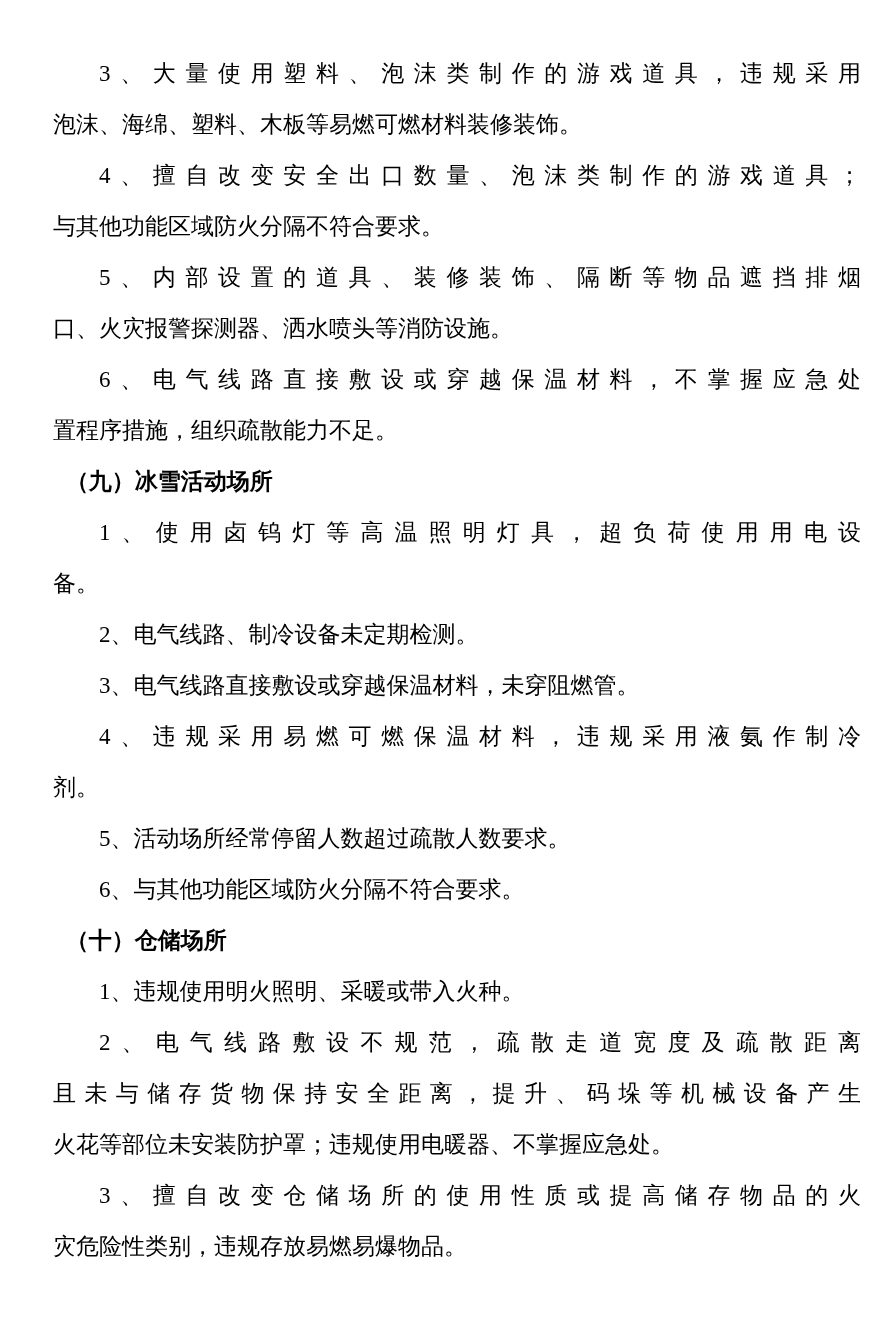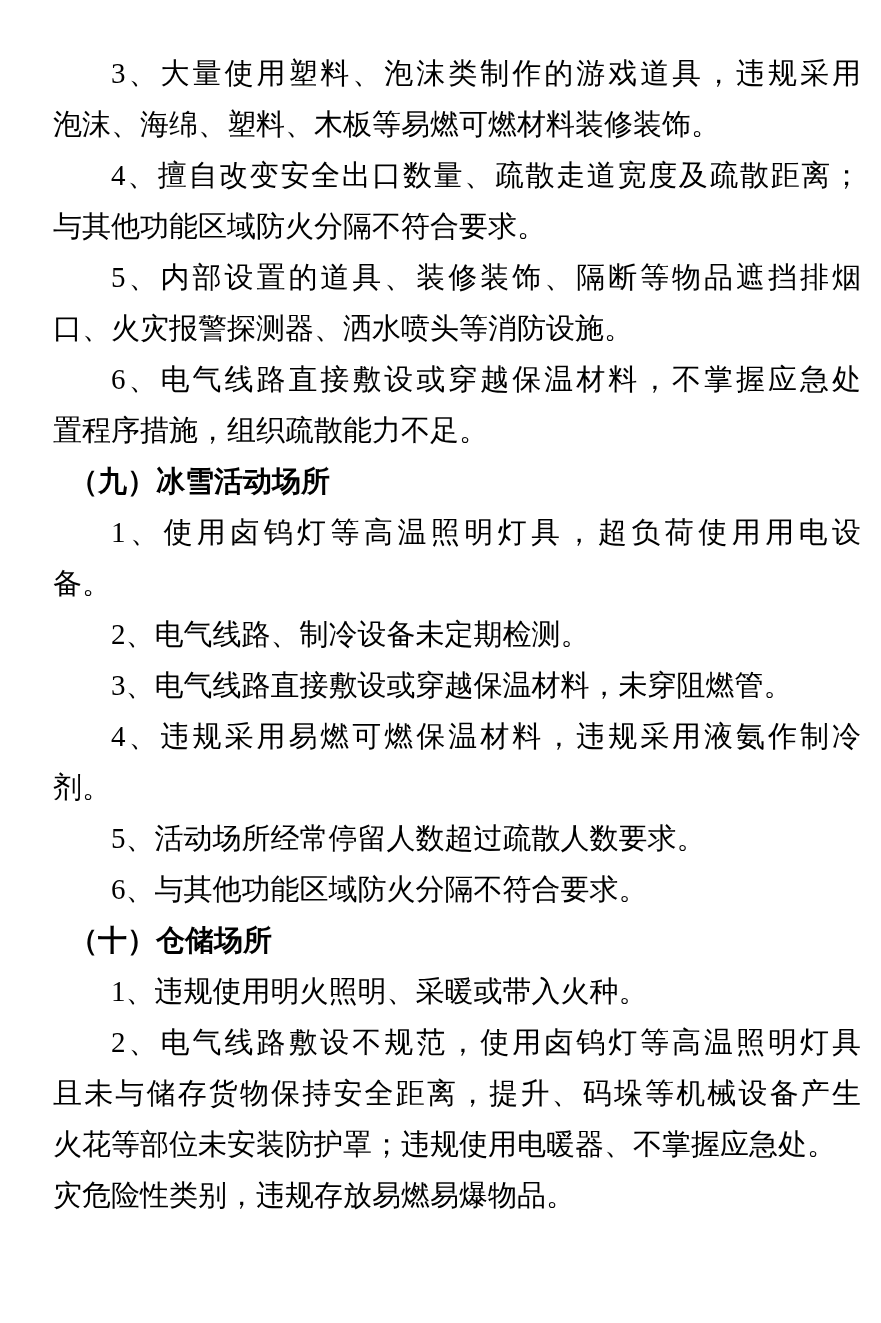--- a/index.html
+++ b/index.html
@@ -10,21 +10,21 @@
   .page {
     position: relative;
     width: 881px;
     height: 1323px;
     box-sizing: border-box;
     background: #ffffff;
     color: #000000;
     padding: 48px 20px 16px 53px;
     overflow: hidden;
     font-family: "DejaVu Sans", sans-serif;
-    font-size: 29px;
+    font-size: 23px;
     line-height: 51px;
     letter-spacing: 0;
   }
   .para {
     margin: 0;
     padding: 0;
   }
   .line {
     text-align: justify;
     text-align-last: left;
@@ -52,21 +52,21 @@
 </head>
 <body>
 
 <div class="page">
   <div id="content">
       <div class="para item">
         <div class="line first fill"><span class="num">3、</span><span>大量使用塑料、泡沫类制作的游戏道具，违规采用</span></div>
         <div class="line"><span>泡沫、海绵、塑料、木板等易燃可燃材料装修装饰。</span></div>
       </div>
       <div class="para item">
-        <div class="line first fill"><span class="num">4、</span><span>擅自改变安全出口数量、疏散走道宽度及疏散距离；</span></div>
+        <div class="line first fill"><span class="num">4、</span><span>擅自改变安全出口数量、泡沫类制作的游戏道具；</span></div>
         <div class="line"><span>与其他功能区域防火分隔不符合要求。</span></div>
       </div>
       <div class="para item">
         <div class="line first fill"><span class="num">5、</span><span>内部设置的道具、装修装饰、隔断等物品遮挡排烟</span></div>
         <div class="line"><span>口、火灾报警探测器、洒水喷头等消防设施。</span></div>
       </div>
       <div class="para item">
         <div class="line first fill"><span class="num">6、</span><span>电气线路直接敷设或穿越保温材料，不掌握应急处</span></div>
         <div class="line"><span>置程序措施，组织疏散能力不足。</span></div>
       </div>
@@ -93,21 +93,22 @@
       <div class="para item">
         <div class="line first"><span class="num">6、</span><span>与其他功能区域防火分隔不符合要求。</span></div>
       </div>
       <div class="para heading">
         <div class="line first"><span>（十）仓储场所</span></div>
       </div>
       <div class="para item">
         <div class="line first"><span class="num">1、</span><span>违规使用明火照明、采暖或带入火种。</span></div>
       </div>
       <div class="para item">
-        <div class="line first fill"><span class="num">2、</span><span>电气线路敷设不规范，使用卤钨灯等高温照明灯具</span></div>
+        <div class="line first fill"><span class="num">2、</span><span>电气线路敷设不规范，疏散走道宽度及疏散距离</span></div>
         <div class="line fill"><span>且未与储存货物保持安全距离，提升、码垛等机械设备产生</span></div>
         <div class="line"><span>火花等部位未安装防护罩；违规使用电暖器、不掌握应急处。</span></div>
       </div>
       <div class="para item">
+        <div class="line first fill"><span class="num">3、</span><span>擅自改变仓储场所的使用性质或提高储存物品的火</span></div>
         <div class="line"><span>灾危险性类别，违规存放易燃易爆物品。</span></div>
       </div>
     </div>
 </div>
 
 </body></html>

